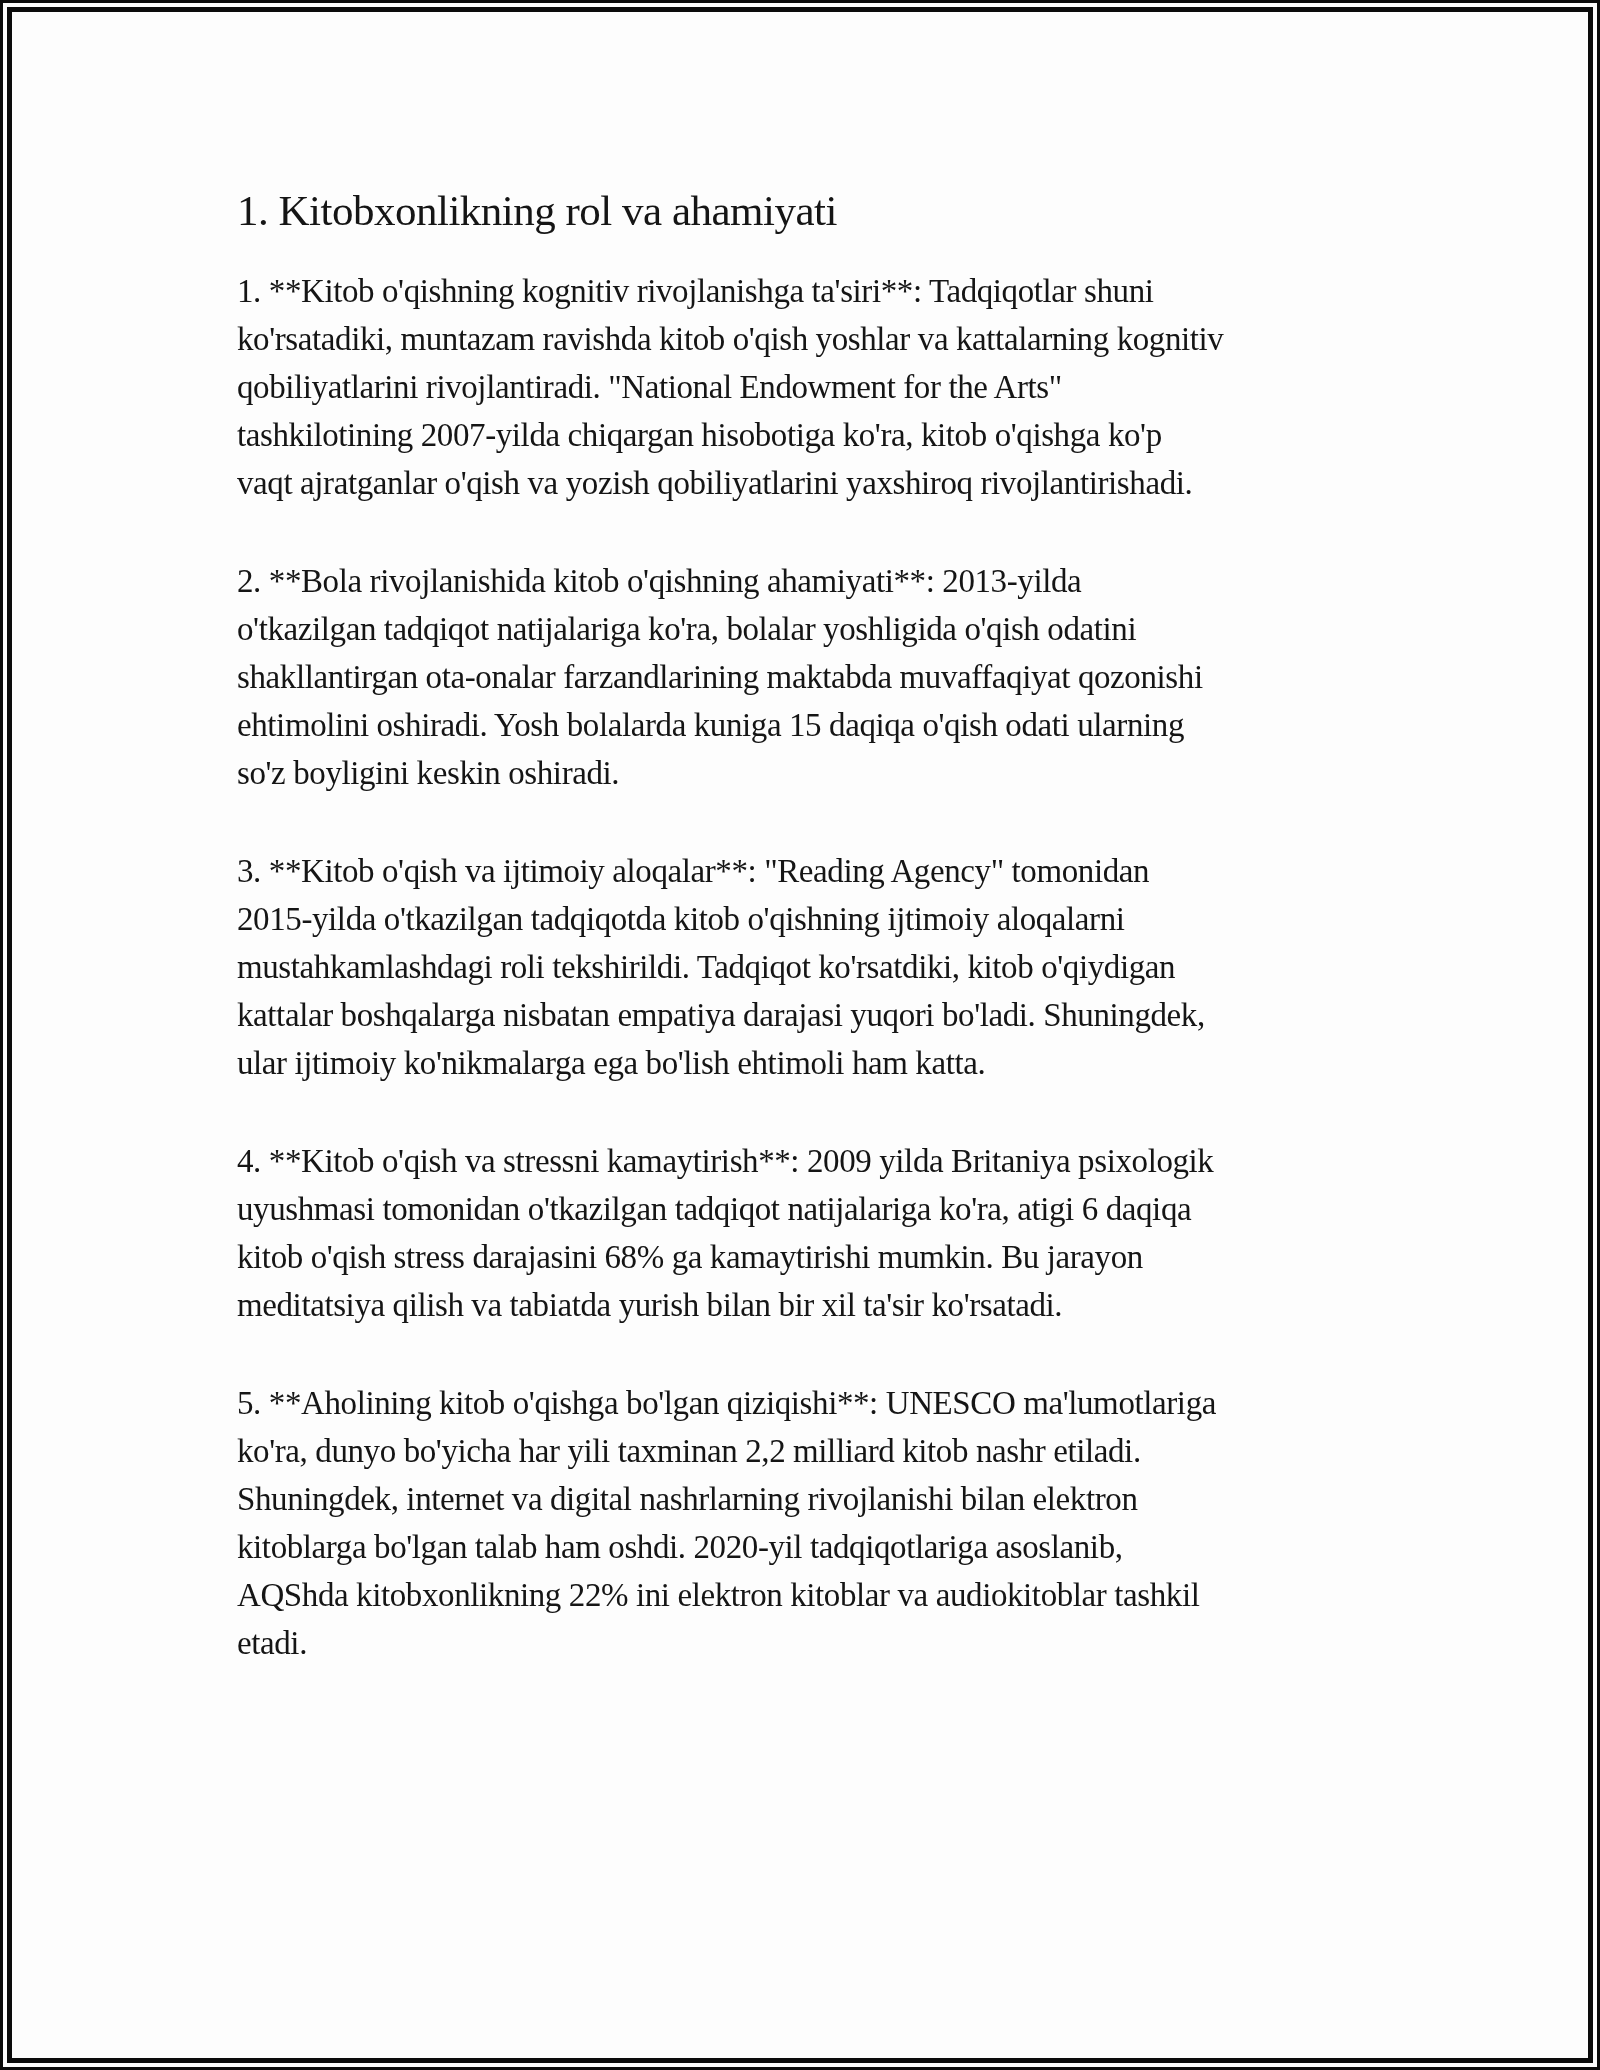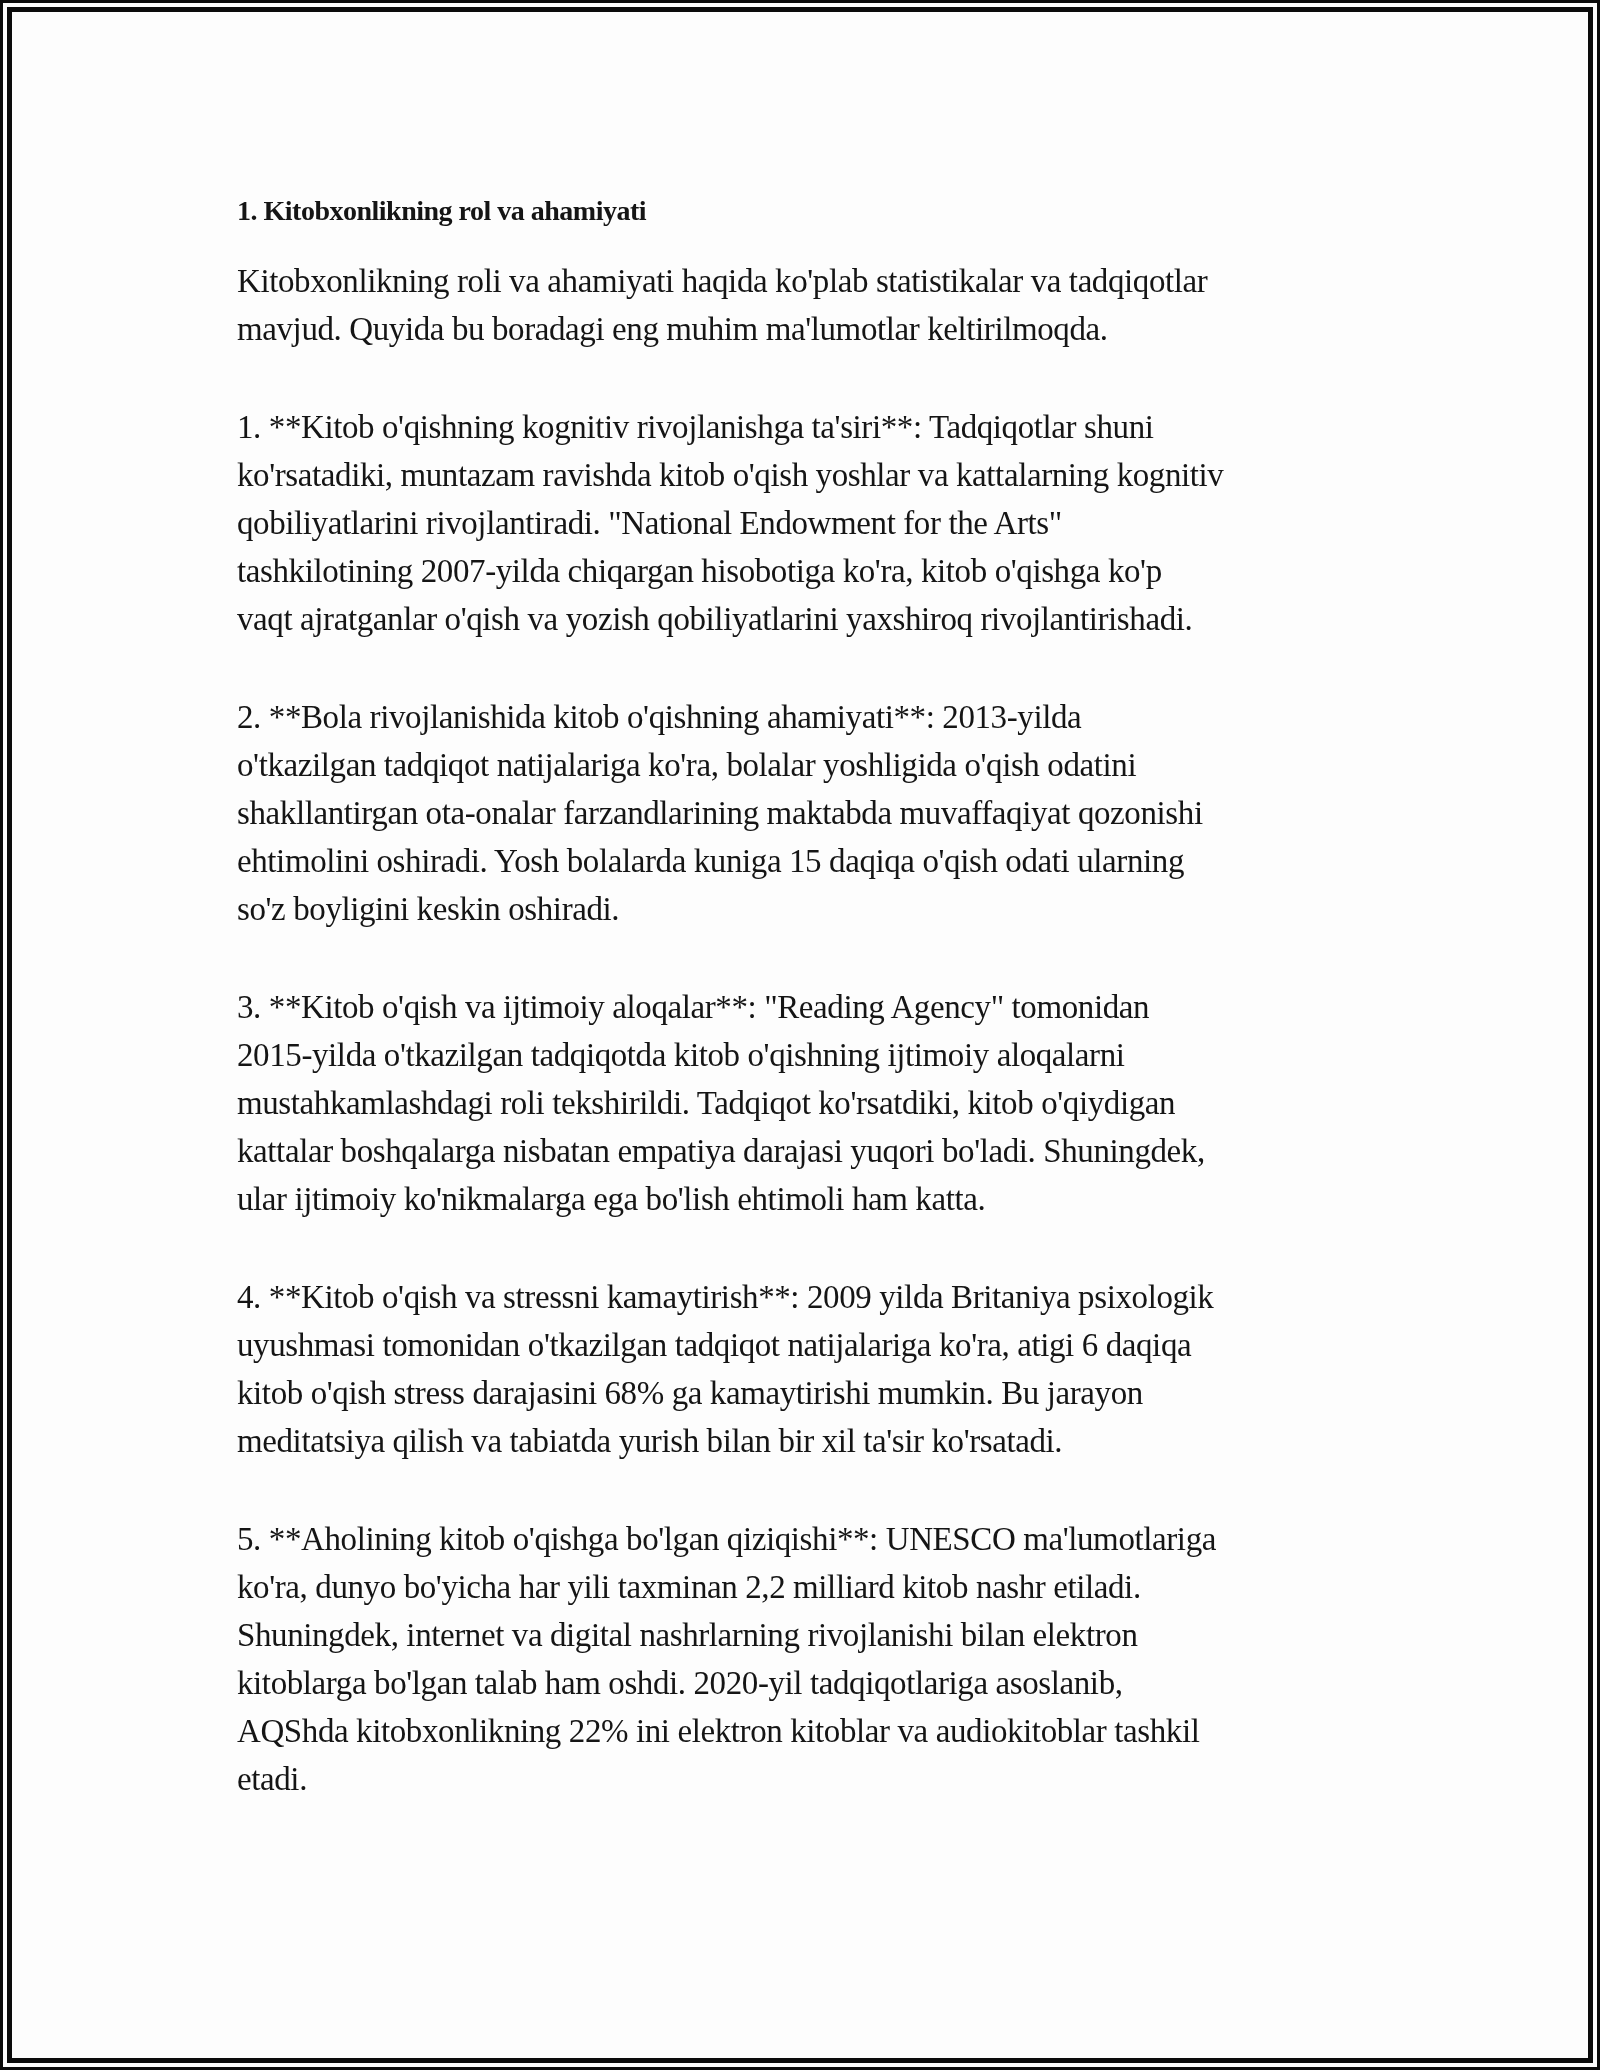--- a/index.html
+++ b/index.html
@@ -28,43 +28,41 @@
   }
   .content {
     box-sizing: border-box;
     width: 100%;
     height: 100%;
     padding: 173px 200px 0 225px;
     color: #151515;
     font-family: "Liberation Serif", "DejaVu Serif", serif;
   }
   .doc-title {
-    font-size: 28px;
+    font-size: 43px;
     line-height: 52px;
-    font-weight: bold;
+    font-weight: normal;
     letter-spacing: -0.5px;
-    margin: 0 0 20px 0;
+    margin: 0 0 30px 0;
   }
   .para {
     font-size: 33px;
     line-height: 48px;
     letter-spacing: -0.4px;
     margin: 0 0 50px 0;
     white-space: pre;
   }
 </style>
 </head>
 <body>
 
 <div class="frame-outer">
   <div class="frame-inner">
     <div class="content">
       <h1 class="doc-title">1. Kitobxonlikning rol va ahamiyati</h1>
-      <p class="para">Kitobxonlikning roli va ahamiyati haqida ko'plab statistikalar va tadqiqotlar
-mavjud. Quyida bu boradagi eng muhim ma'lumotlar keltirilmoqda.</p>
       <p class="para">1. **Kitob o'qishning kognitiv rivojlanishga ta'siri**: Tadqiqotlar shuni
 ko'rsatadiki, muntazam ravishda kitob o'qish yoshlar va kattalarning kognitiv
 qobiliyatlarini rivojlantiradi. "National Endowment for the Arts"
 tashkilotining 2007-yilda chiqargan hisobotiga ko'ra, kitob o'qishga ko'p
 vaqt ajratganlar o'qish va yozish qobiliyatlarini yaxshiroq rivojlantirishadi.</p>
       <p class="para">2. **Bola rivojlanishida kitob o'qishning ahamiyati**: 2013-yilda
 o'tkazilgan tadqiqot natijalariga ko'ra, bolalar yoshligida o'qish odatini
 shakllantirgan ota-onalar farzandlarining maktabda muvaffaqiyat qozonishi
 ehtimolini oshiradi. Yosh bolalarda kuniga 15 daqiqa o'qish odati ularning
 so'z boyligini keskin oshiradi.</p>

